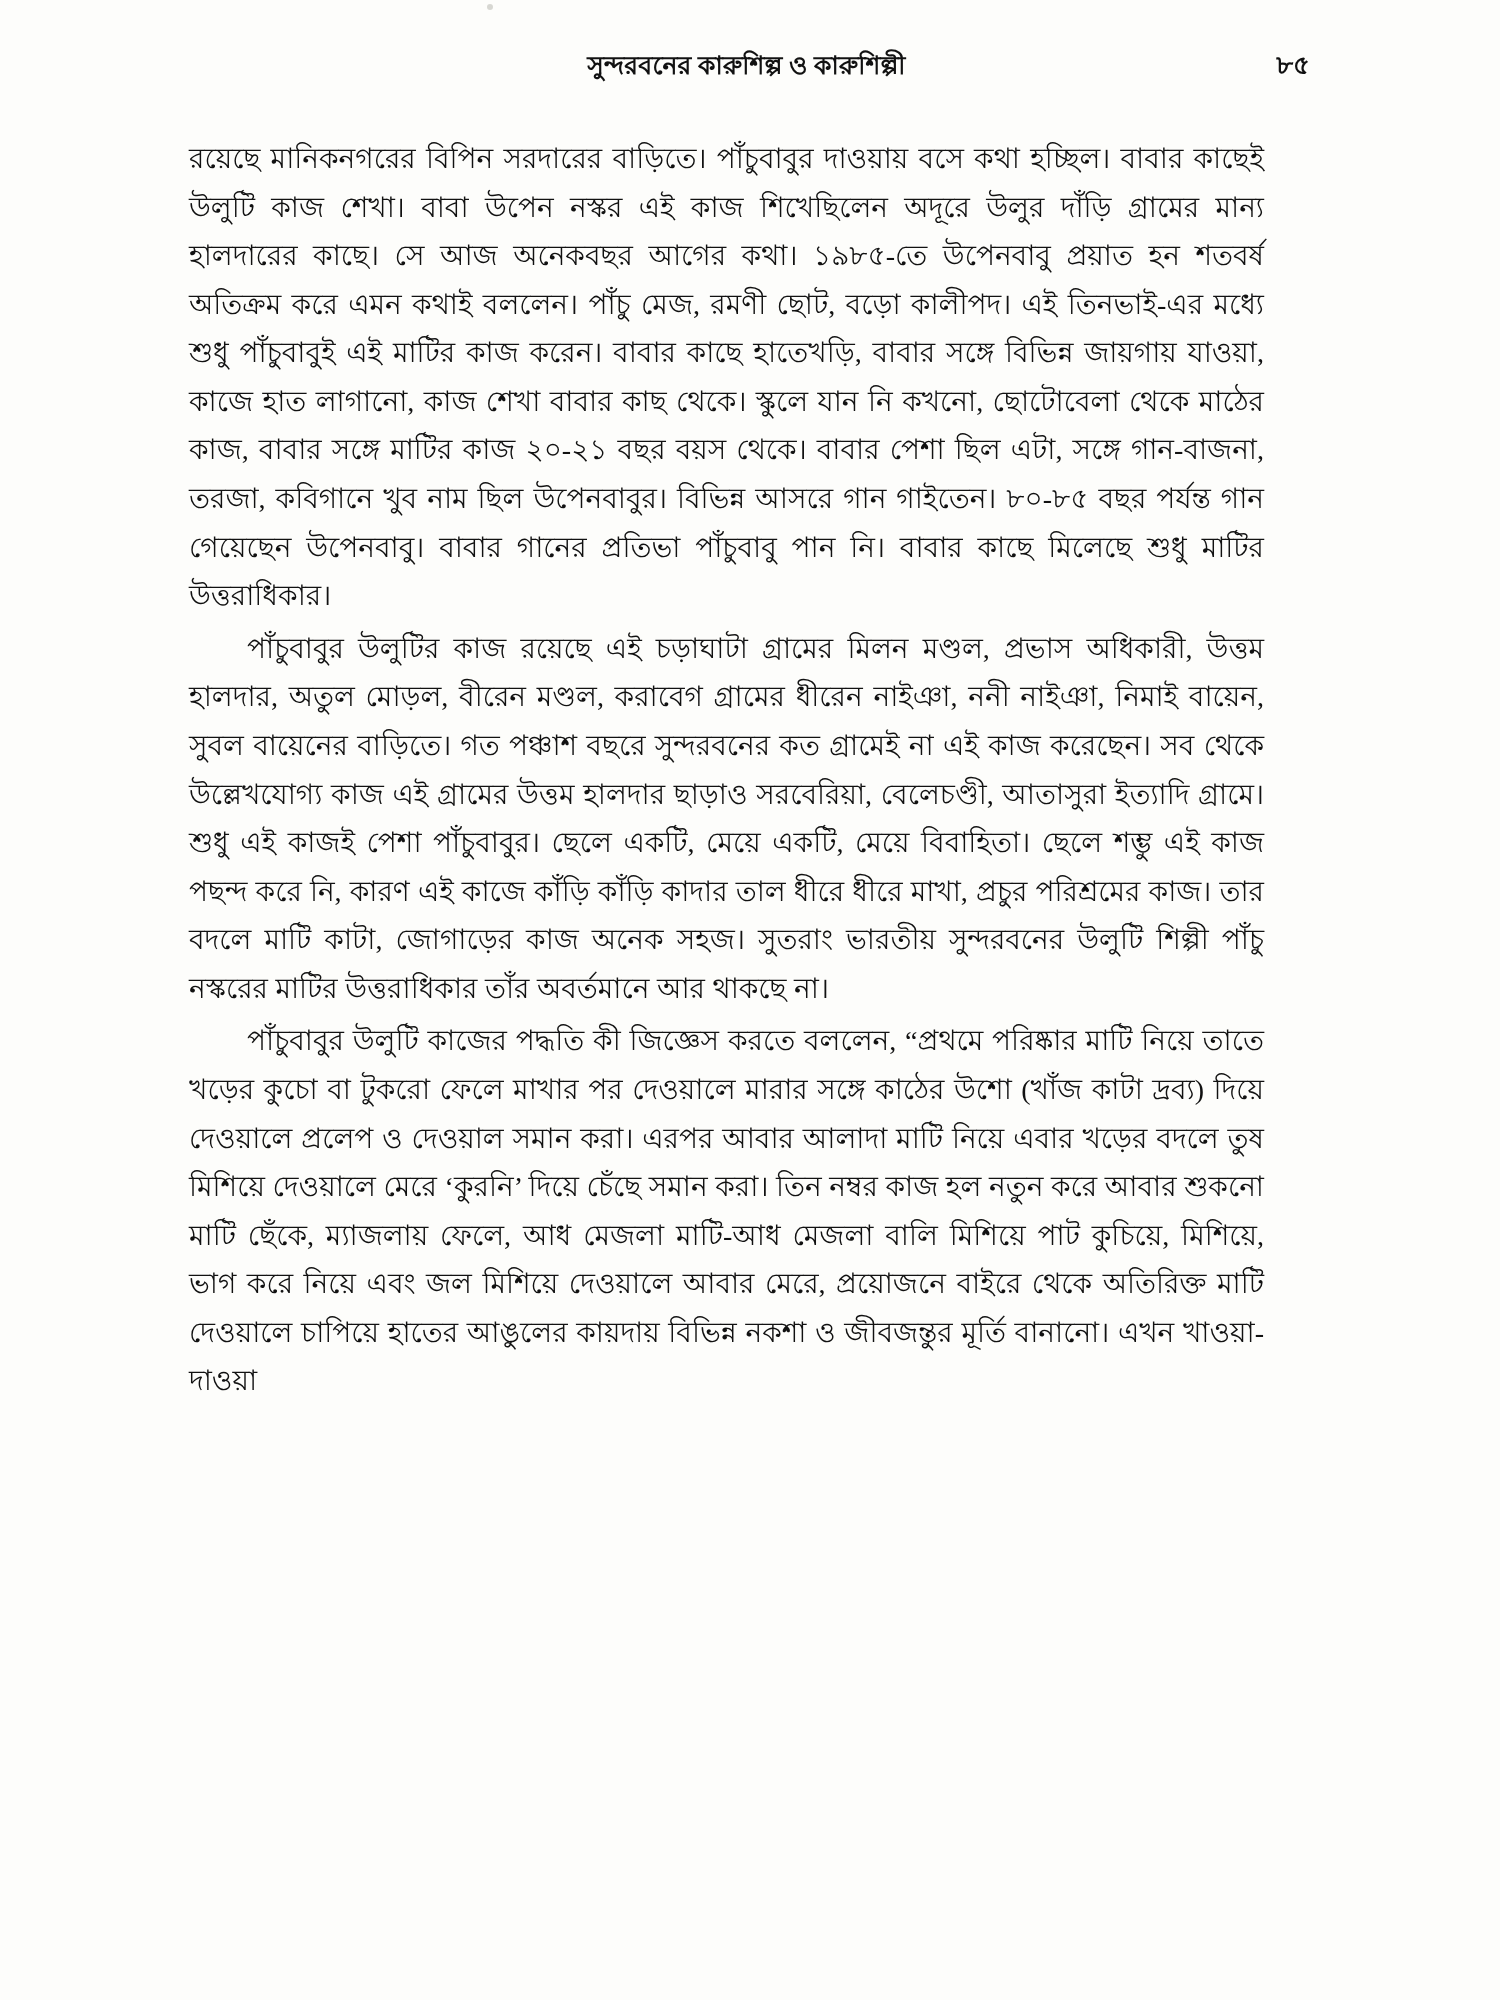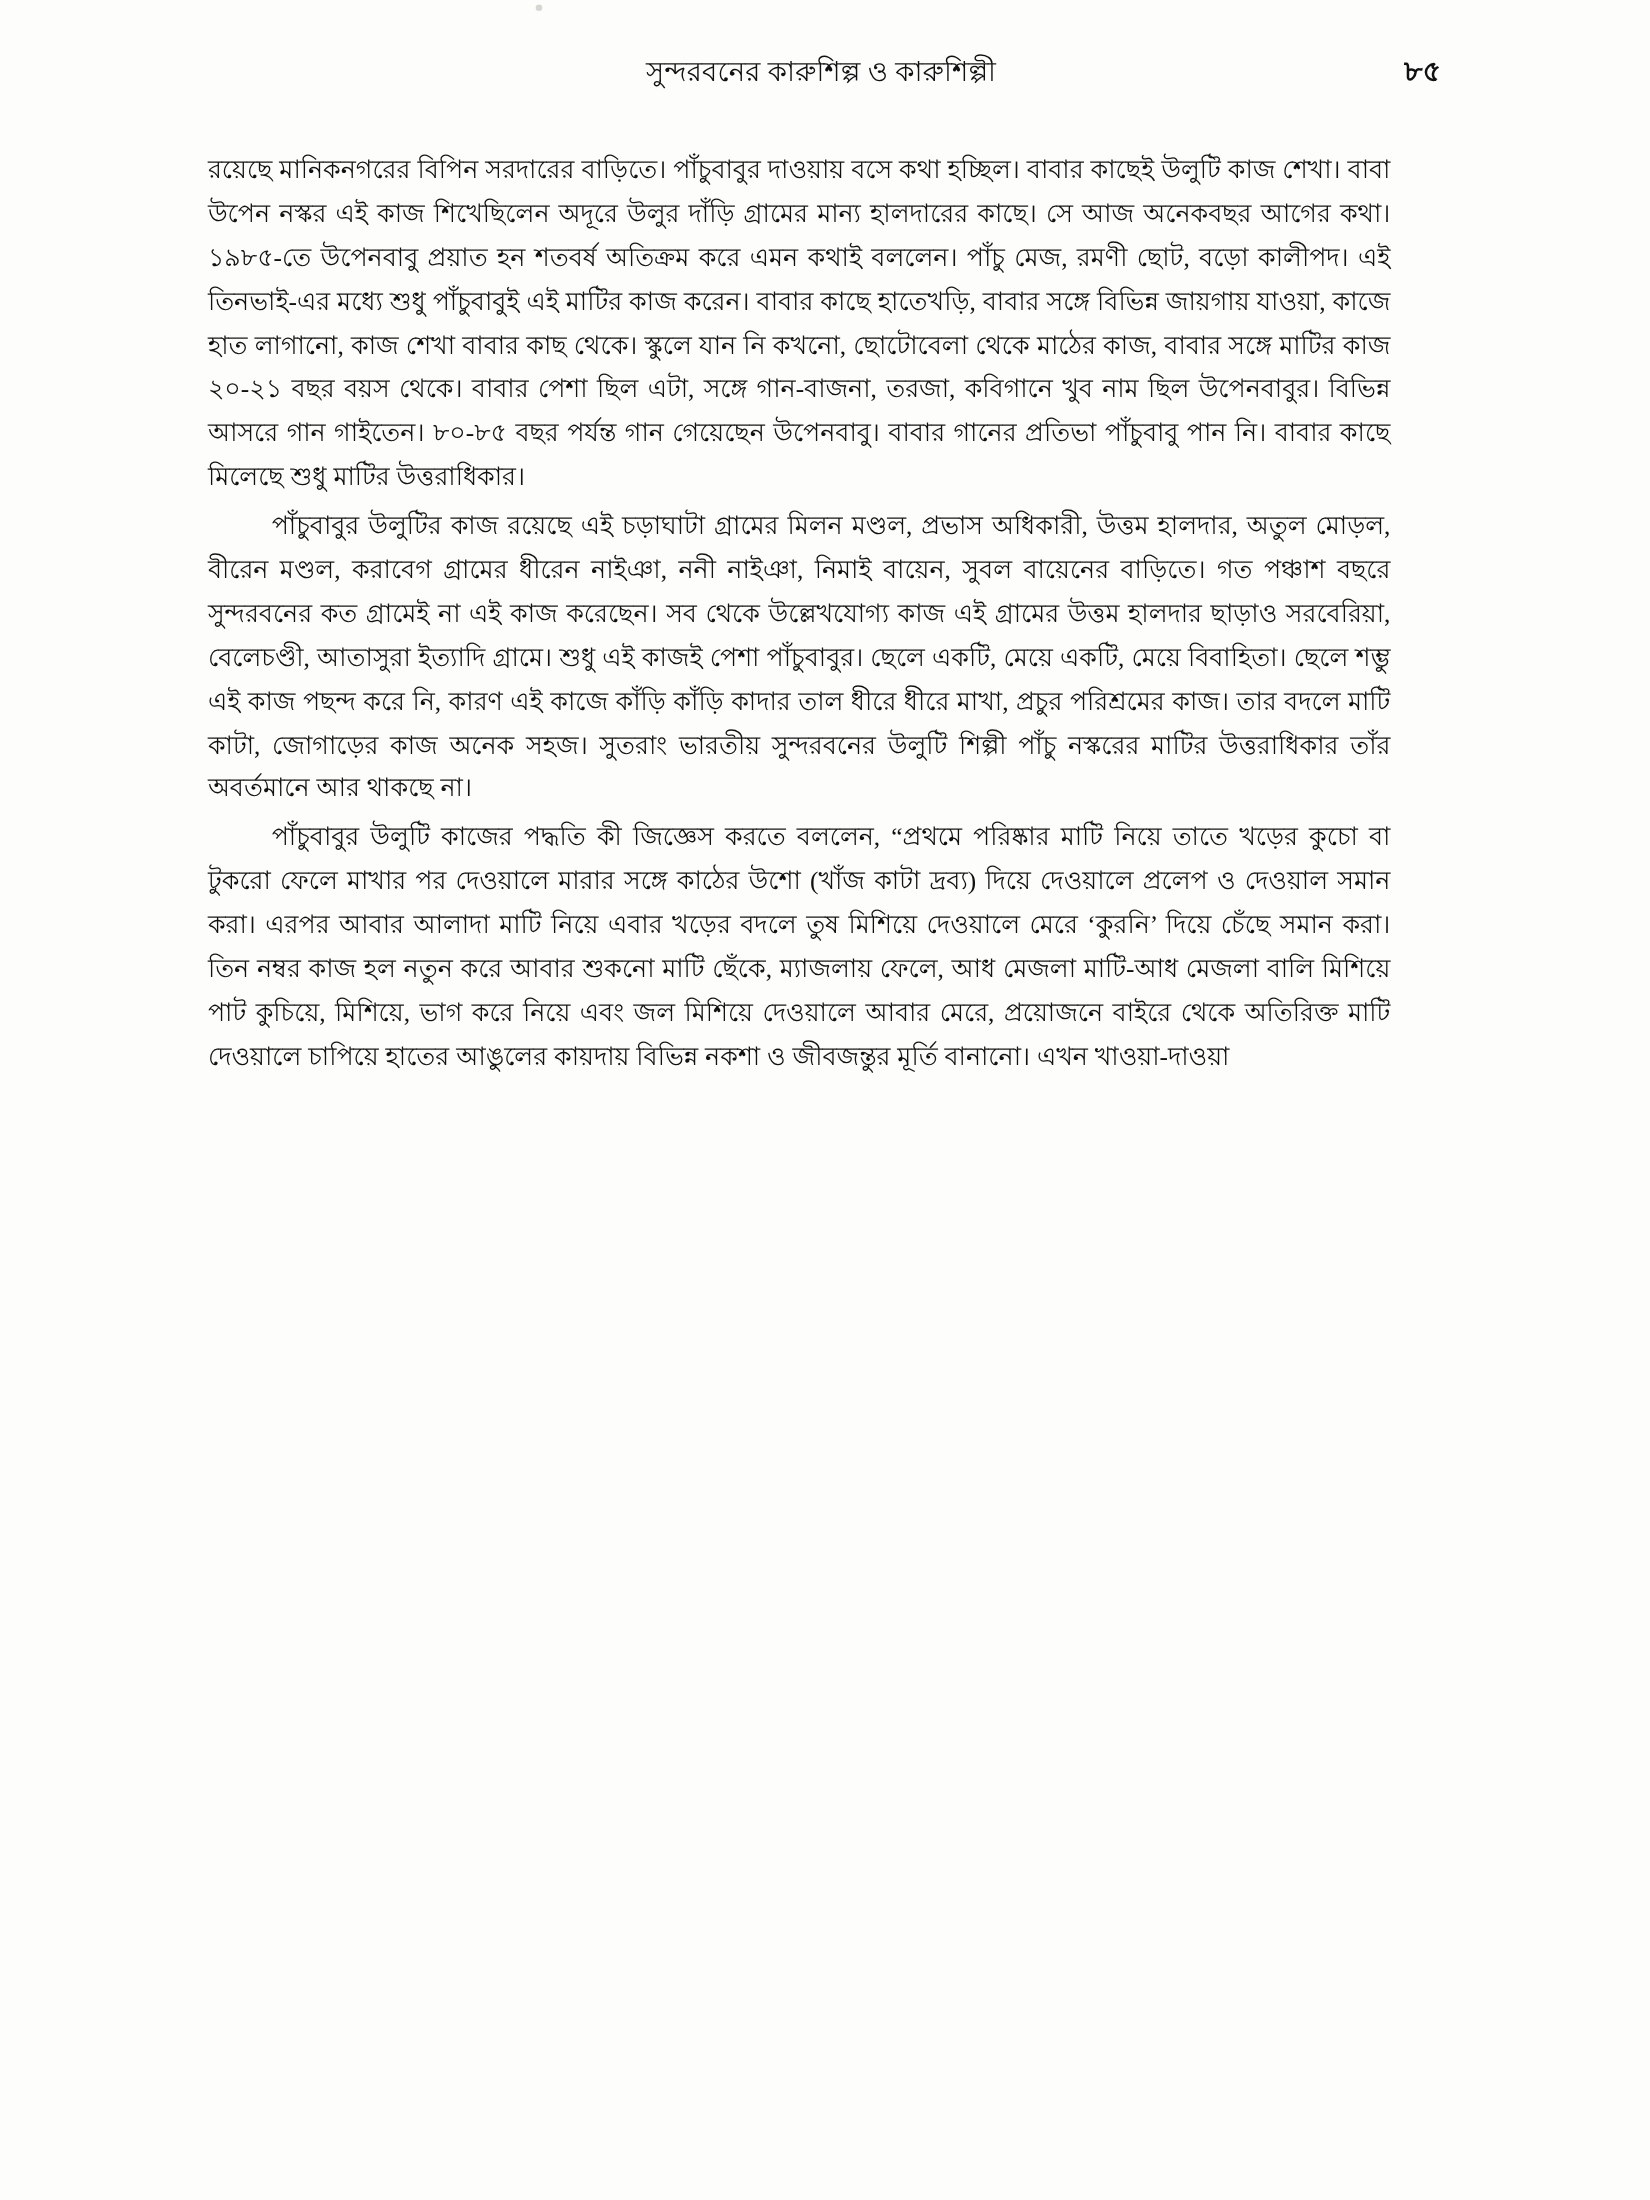--- a/index.html
+++ b/index.html
@@ -40,39 +40,39 @@
     width: 100%;
     margin-bottom: 46px;
   }
   .rh-spacer {
     width: 150px;
   }
   .rh-title {
     flex: 1;
     text-align: center;
     font-size: 25px;
-    font-weight: 400;
+    font-weight: 700;
     letter-spacing: .2px;
     white-space: nowrap;
   }
   .rh-folio {
     width: 150px;
     text-align: right;
     font-size: 26px;
     font-weight: 700;
     padding-right: 8px;
     margin-top: 23px;
   }
   .body-text {
     width: 1075px;
     margin-left: 6px;
   }
   .body-text p {
     margin: 0 0 4px 0;
-    font-size: 23px;
+    font-size: 28px;
     line-height: 1.735;
     text-align: justify;
     text-justify: inter-word;
     word-spacing: 0.5px;
     hyphens: none;
   }
   .body-text p.indent {
     text-indent: 58px;
   }
   .body-text p.cont {

